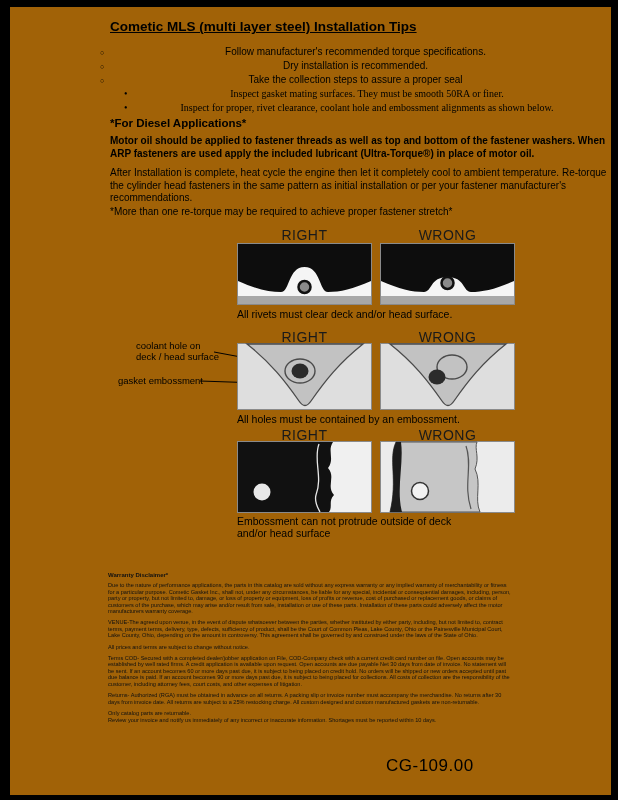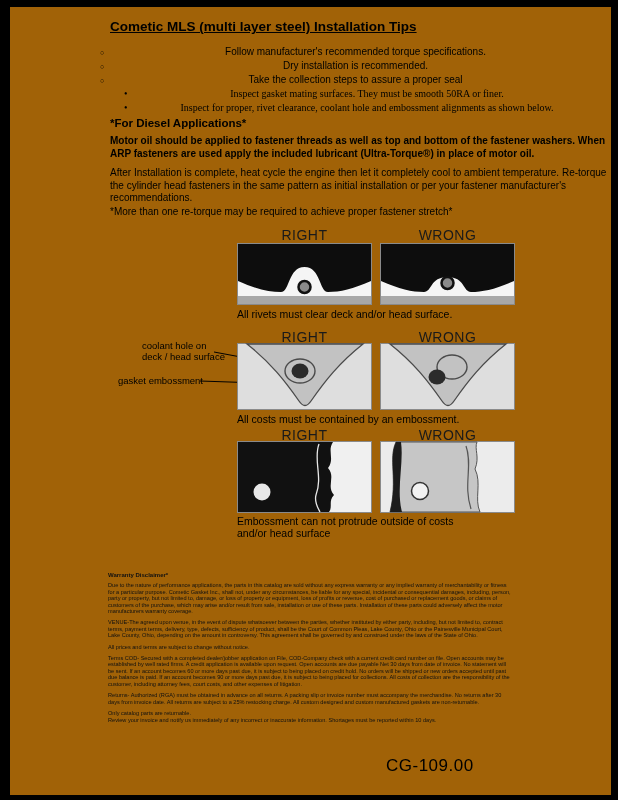--- a/index.html
+++ b/index.html
@@ -92,21 +92,21 @@
       <rect x="1" y="53" width="133" height="8" fill="#a8a8a8"></rect>
       <path d="M1,1 L134,1 L134,38 C116,46 103,49 91,49 C83,49 85,34 67.5,34 C50,34 52,49 44,49 C32,49 19,46 1,38 Z" fill="#0d0d0d"></path>
       <circle cx="67.5" cy="40" r="6" fill="#8a8a8a" stroke="#111" stroke-width="2.5"></circle>
     </svg>
   </div>
   <div class="caption" style="top:309px">All rivets must clear deck and/or head surface.</div>
 
   <div class="col-label" style="top:329px;left:237px">RIGHT</div>
   <div class="col-label" style="top:329px;left:380px">WRONG</div>
 
-  <div class="annotation" style="top:340px;left:142px">
+  <div class="annotation" style="top:340px;left:136px">
     <div>coolant hole on</div>
     <div>deck / head surface</div>
   </div>
   <div class="annotation" style="top:375px;left:118px">gasket embossment</div>
   <svg class="ann-lines" width="104" height="44">
     <line x1="14" y1="6" x2="100" y2="22" stroke="#000" stroke-width="1"></line>
     <line x1="0" y1="35" x2="88" y2="38" stroke="#000" stroke-width="1"></line>
   </svg>
 
   <div class="fig" style="top:343px;left:237px">
@@ -118,21 +118,21 @@
     </svg>
   </div>
   <div class="fig" style="top:343px;left:380px">
     <svg width="135" height="67" viewBox="0 0 135 67">
       <rect x="0.5" y="0.5" width="134" height="66" fill="#dedede" stroke="#8a8a8a"></rect>
       <path d="M10,1 C34,20 48,38 62,58 C66,64 70,64 74,58 C88,38 102,20 126,1 Z" fill="#c2c2c2" stroke="#4a4a4a" stroke-width="1.3"></path>
       <ellipse cx="72" cy="24" rx="15" ry="12" fill="none" stroke="#4a4a4a" stroke-width="1.4"></ellipse>
       <ellipse cx="57" cy="34" rx="8.5" ry="7.5" fill="#2b2b2b"></ellipse>
     </svg>
   </div>
-  <div class="caption" style="top:414px">All costs must be contained by an embossment.</div>
+  <div class="caption" style="top:414px">All holes must be contained by an embossment.</div>
 
   <div class="col-label" style="top:427px;left:237px">RIGHT</div>
   <div class="col-label" style="top:427px;left:380px">WRONG</div>
 
   <div class="fig" style="top:441px;left:237px">
     <svg width="135" height="72" viewBox="0 0 135 72">
       <rect x="0.5" y="0.5" width="134" height="71" fill="#f0f0f0" stroke="#8a8a8a"></rect>
       <path d="M1,1 H96 C90,10 98,18 91,27 C99,36 89,45 97,54 C91,60 96,66 92,71 H1 Z" fill="#111"></path>
       <circle cx="25" cy="51" r="8.5" fill="#e8e8e8"></circle>
       <path d="M82,3 C76,18 86,36 79,54 C77,61 81,67 83,71" fill="none" stroke="#e8e8e8" stroke-width="1.3"></path>
@@ -141,21 +141,21 @@
   <div class="fig" style="top:441px;left:380px">
     <svg width="135" height="72" viewBox="0 0 135 72">
       <rect x="0.5" y="0.5" width="134" height="71" fill="#ececec" stroke="#8a8a8a"></rect>
       <path d="M16,1 C8,18 18,38 10,71 H100 C94,58 102,42 95,28 C100,16 94,8 97,1 Z" fill="#c6c6c6" stroke="#555" stroke-width="1"></path>
       <path d="M16,1 C8,18 18,38 10,71 H22 C16,48 24,22 21,1 Z" fill="#1c1c1c"></path>
       <circle cx="40" cy="50" r="8.5" fill="#f2f2f2" stroke="#333" stroke-width="1.5"></circle>
       <path d="M86,5 C93,24 83,44 91,68" fill="none" stroke="#555" stroke-width="1.2"></path>
     </svg>
   </div>
   <div class="caption" style="top:516px">
-    <div>Embossment can not protrude outside of costs</div>
+    <div>Embossment can not protrude outside of deck</div>
     <div>and/or head surface</div>
   </div>
 
   <div class="legal">
     <p class="legal-heading">Warranty Disclaimer*</p>
     <p>Due to the nature of performance applications, the parts in this catalog are sold without any express warranty or any implied warranty of merchantability or fitness for a particular purpose.  Cometic Gasket Inc., shall not, under any circumstances, be liable for any special, incidental or consequential damages, including, person, party or property, but not limited to, damage, or loss of property or equipment, loss of profits or revenue, cost of purchased or replacement goods, or claims of customers of the purchase, which may arise and/or result from sale, installation or use of these parts.  Installation of these parts could adversely affect the motor manufacturers warranty coverage.</p>
     <p>VENUE-The agreed upon venue, in the event of dispute whatsoever between the parties, whether instituted by either party, including, but not limited to, contract terms, payment terms, delivery, type, defects, sufficiency of product, shall be the Court of Common Pleas, Lake County, Ohio or the Painesville Municipal Court, Lake County, Ohio, depending on the amount in controversy.  This agreement shall be governed by and construed under the laws of the State of Ohio.</p>
     <p>All prices and terms are subject to change without notice.</p>
     <p>Terms COD- Secured with a completed dealer/jobber application on File, COD-Company check with a current credit card number on file.  Open accounts may be established by well rated firms.  A credit application is available upon request.  Open accounts are due payable Net 30 days from date of invoice.  No statement will be sent.  If an account becomes 60 or more days past due, it is subject to being placed on credit hold.  No orders will be shipped or new orders accepted until past due balance is paid.  If an account becomes 90 or more days past due, it is subject to being placed for collections.  All costs of collection are the responsibility of the customer, including attorney fees, court costs, and other expenses of litigation.</p>
     <p>Returns- Authorized (RGA) must be obtained in advance on all returns.  A packing slip or invoice number must accompany the merchandise.  No returns after 30 days from invoice date.  All returns are subject to a 25% restocking charge.  All custom designed and custom manufactured gaskets are non-returnable.</p>

